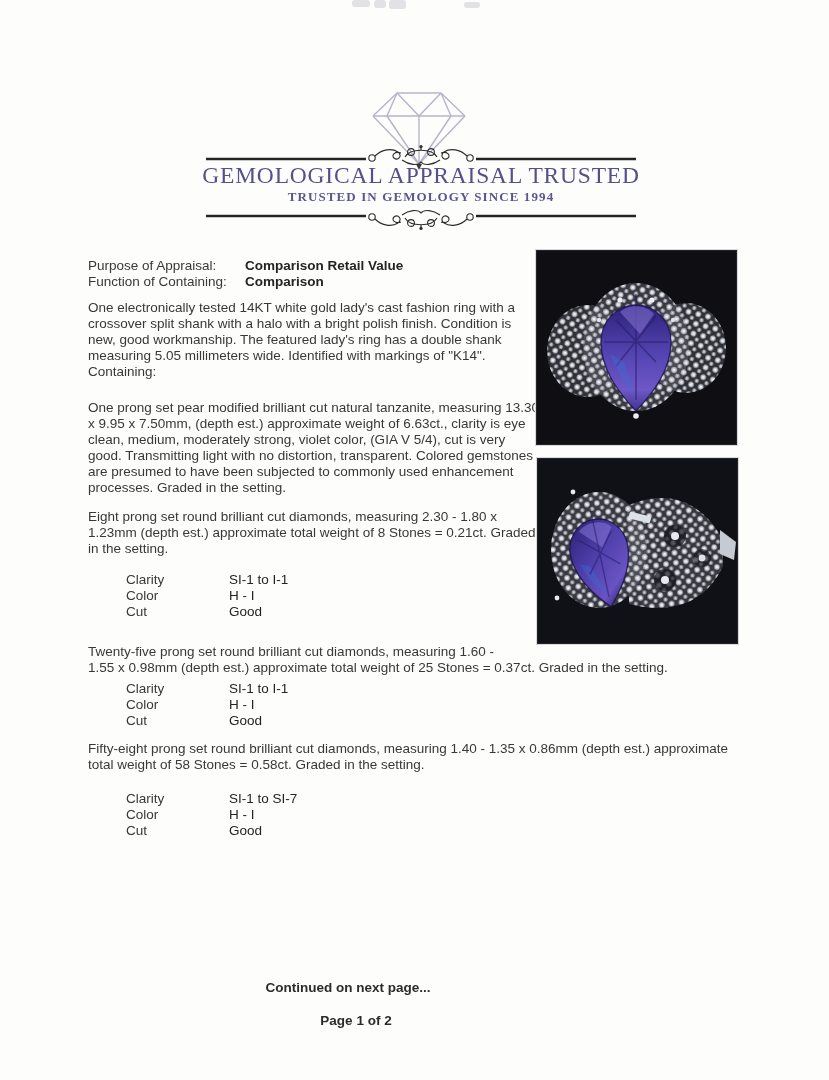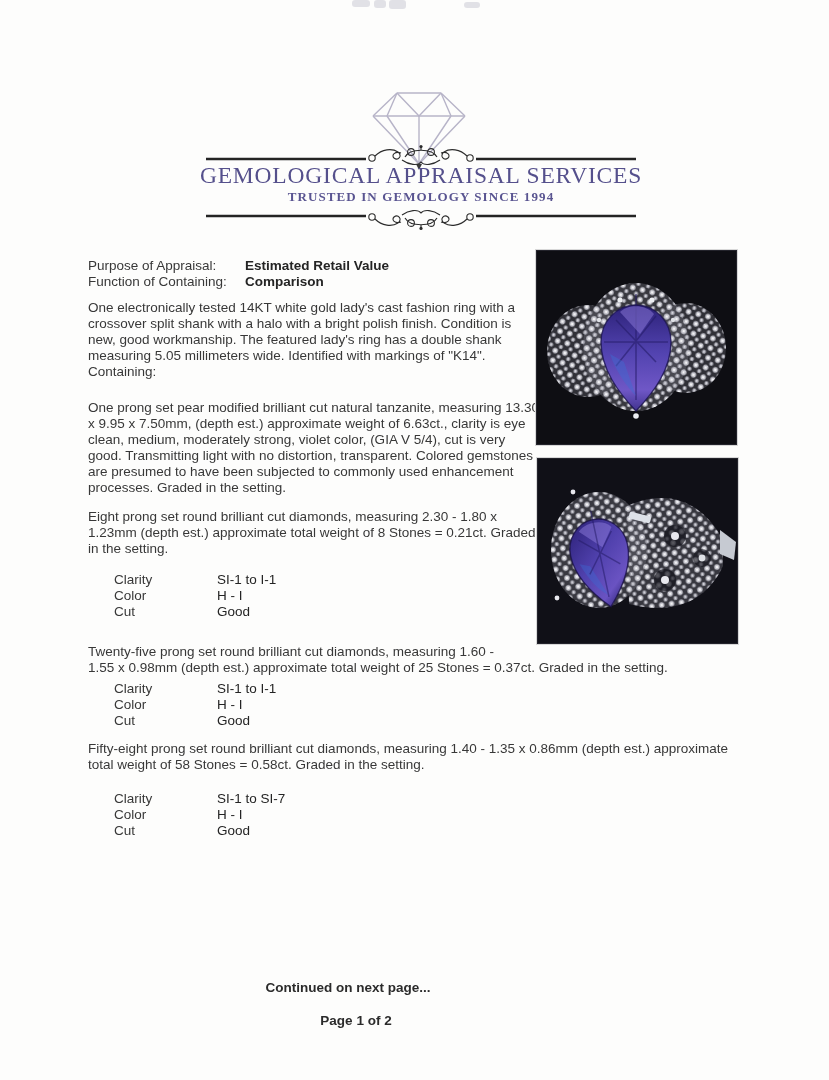--- a/index.html
+++ b/index.html
@@ -32,21 +32,21 @@
   .meta-row .val{font-weight:bold;color:#242424;}
   .para{position:absolute;left:88px;}
   .p-ring{top:300px;width:440px;}
   .p-tanzanite{top:400px;width:452px;}
   .p-eight{top:509px;width:452px;}
   .p-twentyfive{top:644px;width:664px;}
   .p-fiftyeight{top:741px;width:668px;}
   .wrap-spacer{float:right;width:240px;height:12px;}
   .grade-table{position:absolute;left:114px;}
   .gt-1{top:572px;} .gt-2{top:681px;} .gt-3{top:791px;}
-  .grade-row{display:grid;grid-template-columns:103px auto;font-size:13.5px;line-height:15.8px;}
+  .grade-row{display:grid;grid-template-columns:103px auto;font-size:13.5px;line-height:15.8px;margin-left:12px;}
   .grade-row .val{font-weight:normal;color:#242424;}
   
   .photo{position:absolute;margin:0;padding:0;box-shadow:0 0 0 1px #d8d8d8;}
   .photo svg{display:block;}
   .photo-1{left:536px;top:250px;width:201px;height:195px;}
   .photo-2{left:537px;top:458px;width:201px;height:186px;}
   
   .footer-line{position:absolute;left:0;width:696px;text-align:center;
     font-size:13.5px;font-weight:bold;color:#2b2b2b;}
   .f-continued{top:980px;}
@@ -85,21 +85,21 @@
       <circle cx="264" cy="13" r="3.2"></circle>
       <circle cx="205" cy="7" r="3.4"></circle>
       <circle cx="225" cy="7" r="3.4"></circle>
       <path d="M199 12 C204 3 226 3 231 12"></path>
       <path d="M196 15 C203 20 212 21 215 17 C218 21 227 20 234 15"></path>
       <line x1="215" y1="2" x2="215" y2="5"></line>
     </g>
     <circle cx="215" cy="1.6" r="1.6" fill="#2c2c2c"></circle>
   </svg>
 
-  <div class="brand-title">GEMOLOGICAL APPRAISAL SERVICES</div>
+  <div class="brand-title">GEMOLOGICAL APPRAISAL TRUSTED</div>
   <div class="brand-tagline">TRUSTED IN GEMOLOGY SINCE 1994</div>
 
   <svg class="divider bottom" viewBox="0 0 430 24">
     <line x1="0" y1="14" x2="160" y2="14" stroke="#242424" stroke-width="2.4"></line>
     <line x1="270" y1="14" x2="430" y2="14" stroke="#242424" stroke-width="2.4"></line>
     <g stroke="#2c2c2c" stroke-width="1.1" fill="none">
       <circle cx="166" cy="13" r="3.2"></circle>
       <path d="M169 11 C176 4 186 3 192 7 C197 11 192 16 188 13 C185 10 189 6 195 8"></path>
       <path d="M261 11 C254 4 244 3 238 7 C233 11 238 16 242 13 C245 10 241 6 235 8"></path>
       <circle cx="264" cy="13" r="3.2"></circle>
@@ -108,21 +108,21 @@
       <path d="M199 12 C204 3 226 3 231 12"></path>
       <path d="M196 15 C203 20 212 21 215 17 C218 21 227 20 234 15"></path>
       <line x1="215" y1="2" x2="215" y2="5"></line>
     </g>
     <circle cx="215" cy="1.6" r="1.6" fill="#2c2c2c"></circle>
   </svg>
 
   <div class="meta">
     <div class="meta-row">
       <span>Purpose of Appraisal:</span>
-      <span class="val">Estimated Retail Value</span>
+      <span class="val">Comparison Retail Value</span>
     </div>
     <div class="meta-row">
       <span>Function of Containing:</span>
       <span class="val">Comparison</span>
     </div>
   </div>
 
   <div class="para bodytext p-ring">One electronically tested 14KT white gold lady's cast fashion ring with a crossover split shank with a halo with a bright polish finish. Condition is new, good workmanship. The featured lady's ring has a double shank measuring 5.05 millimeters wide. Identified with markings of "K14".  Containing:</div>
   <div class="para bodytext p-tanzanite">One prong set pear modified brilliant cut natural tanzanite, measuring 13.30 x 9.95 x 7.50mm, (depth est.) approximate weight of 6.63ct., clarity is eye clean, medium, moderately strong, violet color, (GIA V 5/4), cut is very good. Transmitting light with no distortion, transparent. Colored gemstones are presumed to have been subjected to commonly used enhancement processes. Graded in the setting.</div>
   <div class="para bodytext p-eight">Eight prong set round brilliant cut diamonds, measuring 2.30 - 1.80 x 1.23mm (depth est.) approximate total weight of 8 Stones = 0.21ct. Graded in the setting.</div>

